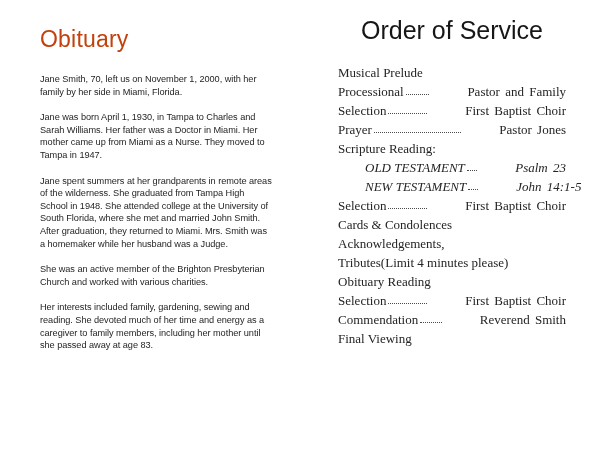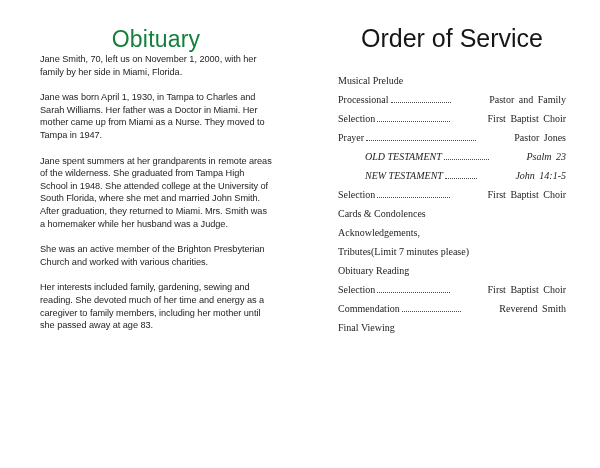--- a/index.html
+++ b/index.html
@@ -20,57 +20,56 @@
   }
 
   
   .page-left {
     position: absolute;
     left: 40px;
     top: 26px;
     width: 232px;
   }
   .page-left h1 {
-    margin: 0 0 0 0;
+    margin: 0 0 20px 0;
     font-size: 23px;
     font-weight: 400;
-    text-align: center;
-    color: #15803d;
+    color: #c2410c;
     letter-spacing: 0.2px;
     font-family: "Liberation Sans", sans-serif;
   }
   .page-left p {
     margin: 0 0 13px 0;
     font-size: 9.2px;
     line-height: 12.6px;
     letter-spacing: -0.05px;
     color: #242424;
   }
 
   
   .page-right {
     position: absolute;
     left: 338px;
-    top: 24px;
+    top: 16px;
     width: 228px;
     font-family: "Liberation Serif", serif;
   }
   .page-right h1 {
     margin: 0 0 15px 0;
     font-size: 25px;
     font-weight: 400;
     text-align: center;
     color: #161616;
     font-family: "Liberation Sans", sans-serif;
   }
   .row {
     display: flex;
     align-items: flex-end;
     height: 19px;
-    font-size: 10px;
+    font-size: 13px;
     color: #242424;
     text-align: center;
   }
   .row .label,
   .row .value {
     line-height: 13px;
     white-space: nowrap;
   }
   .row .dots {
     flex: 1 1 auto;
@@ -113,20 +112,23 @@
       <span class="dots"></span>
       <span class="value">First Baptist Choir</span>
     </div>
 
     <div class="row">
       <span class="label">Prayer</span>
       <span class="dots"></span>
       <span class="value">Pastor Jones</span>
     </div>
 
+    <div class="row">
+      <span class="label">Scripture Reading:</span>
+    </div>
 
     <div class="row indent">
       <span class="label">OLD TESTAMENT</span>
       <span class="dots"></span>
       <span class="value">Psalm 23</span>
     </div>
 
     <div class="row indent">
       <span class="label">NEW TESTAMENT</span>
       <span class="dots"></span>
@@ -141,21 +143,21 @@
 
     <div class="row">
       <span class="label">Cards &amp; Condolences</span>
     </div>
 
     <div class="row">
       <span class="label">Acknowledgements,</span>
     </div>
 
     <div class="row">
-      <span class="label">Tributes(Limit 7 minutes please)</span>
+      <span class="label">Tributes(Limit 4 minutes please)</span>
     </div>
 
     <div class="row">
       <span class="label">Obituary Reading</span>
     </div>
 
     <div class="row">
       <span class="label">Selection</span>
       <span class="dots"></span>
       <span class="value">First Baptist Choir</span>

